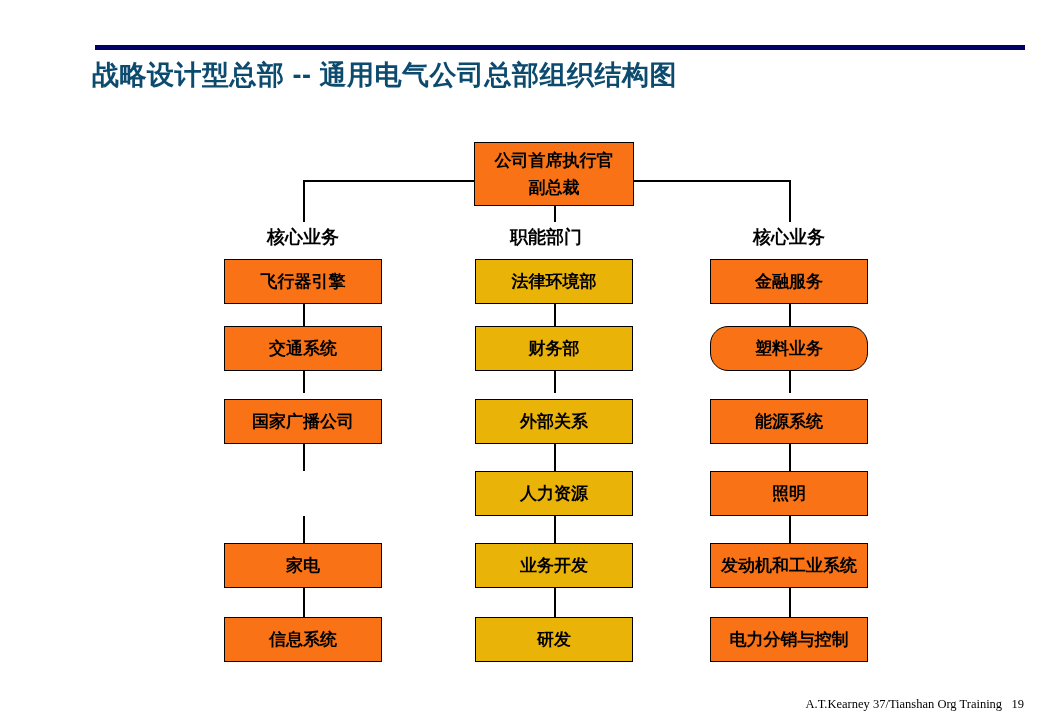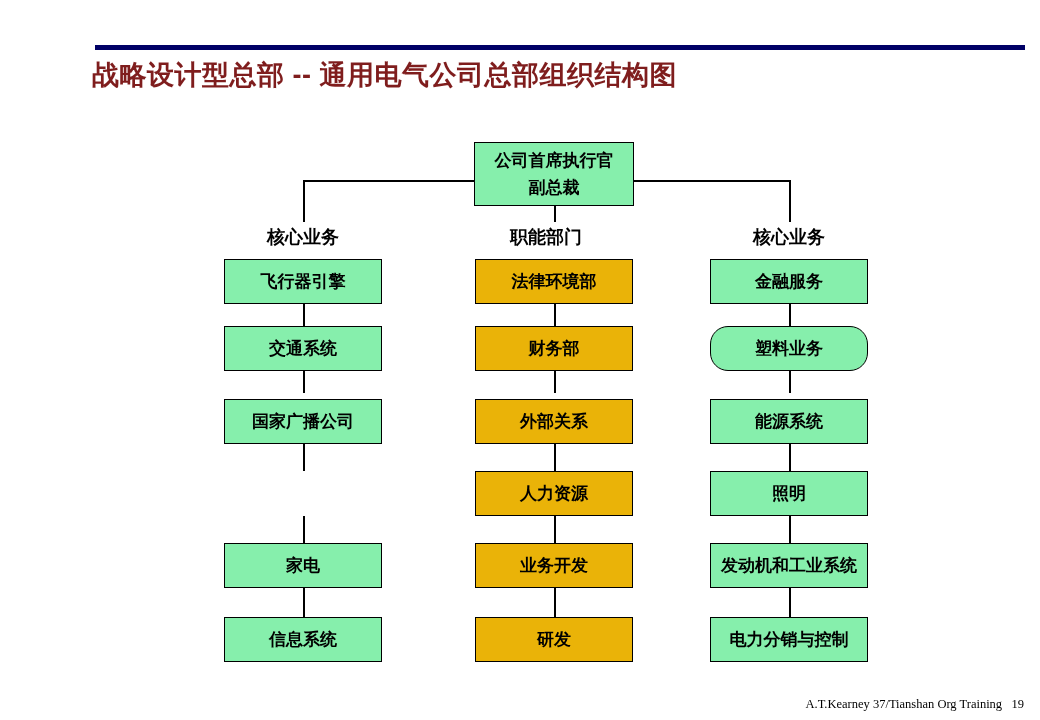--- a/index.html
+++ b/index.html
@@ -23,41 +23,41 @@
     width: 930px;
     height: 5px;
     background: #000066;
   }
   #page-title {
     position: absolute;
     left: 92px;
     top: 56px;
     width: 940px;
     height: 40px;
-    color: #7f1d1d;
+    color: #0c4a6e;
     font-size: 27px;
     font-weight: bold;
     letter-spacing: 0.5px;
     line-height: 38px;
     white-space: nowrap;
   }
 
   
   #org-chart {
     position: absolute;
     left: 0;
     top: 0;
     width: 1040px;
     height: 720px;
   }
 
   .node-box {
     position: absolute;
     border: 1.5px solid #000000;
-    background: #86efac;
+    background: #f97316;
     box-sizing: border-box;
     display: flex;
     align-items: center;
     justify-content: center;
     text-align: center;
     font-size: 17px;
     font-weight: bold;
     color: #000000;
     line-height: 22px;
     padding: 0 3px;

